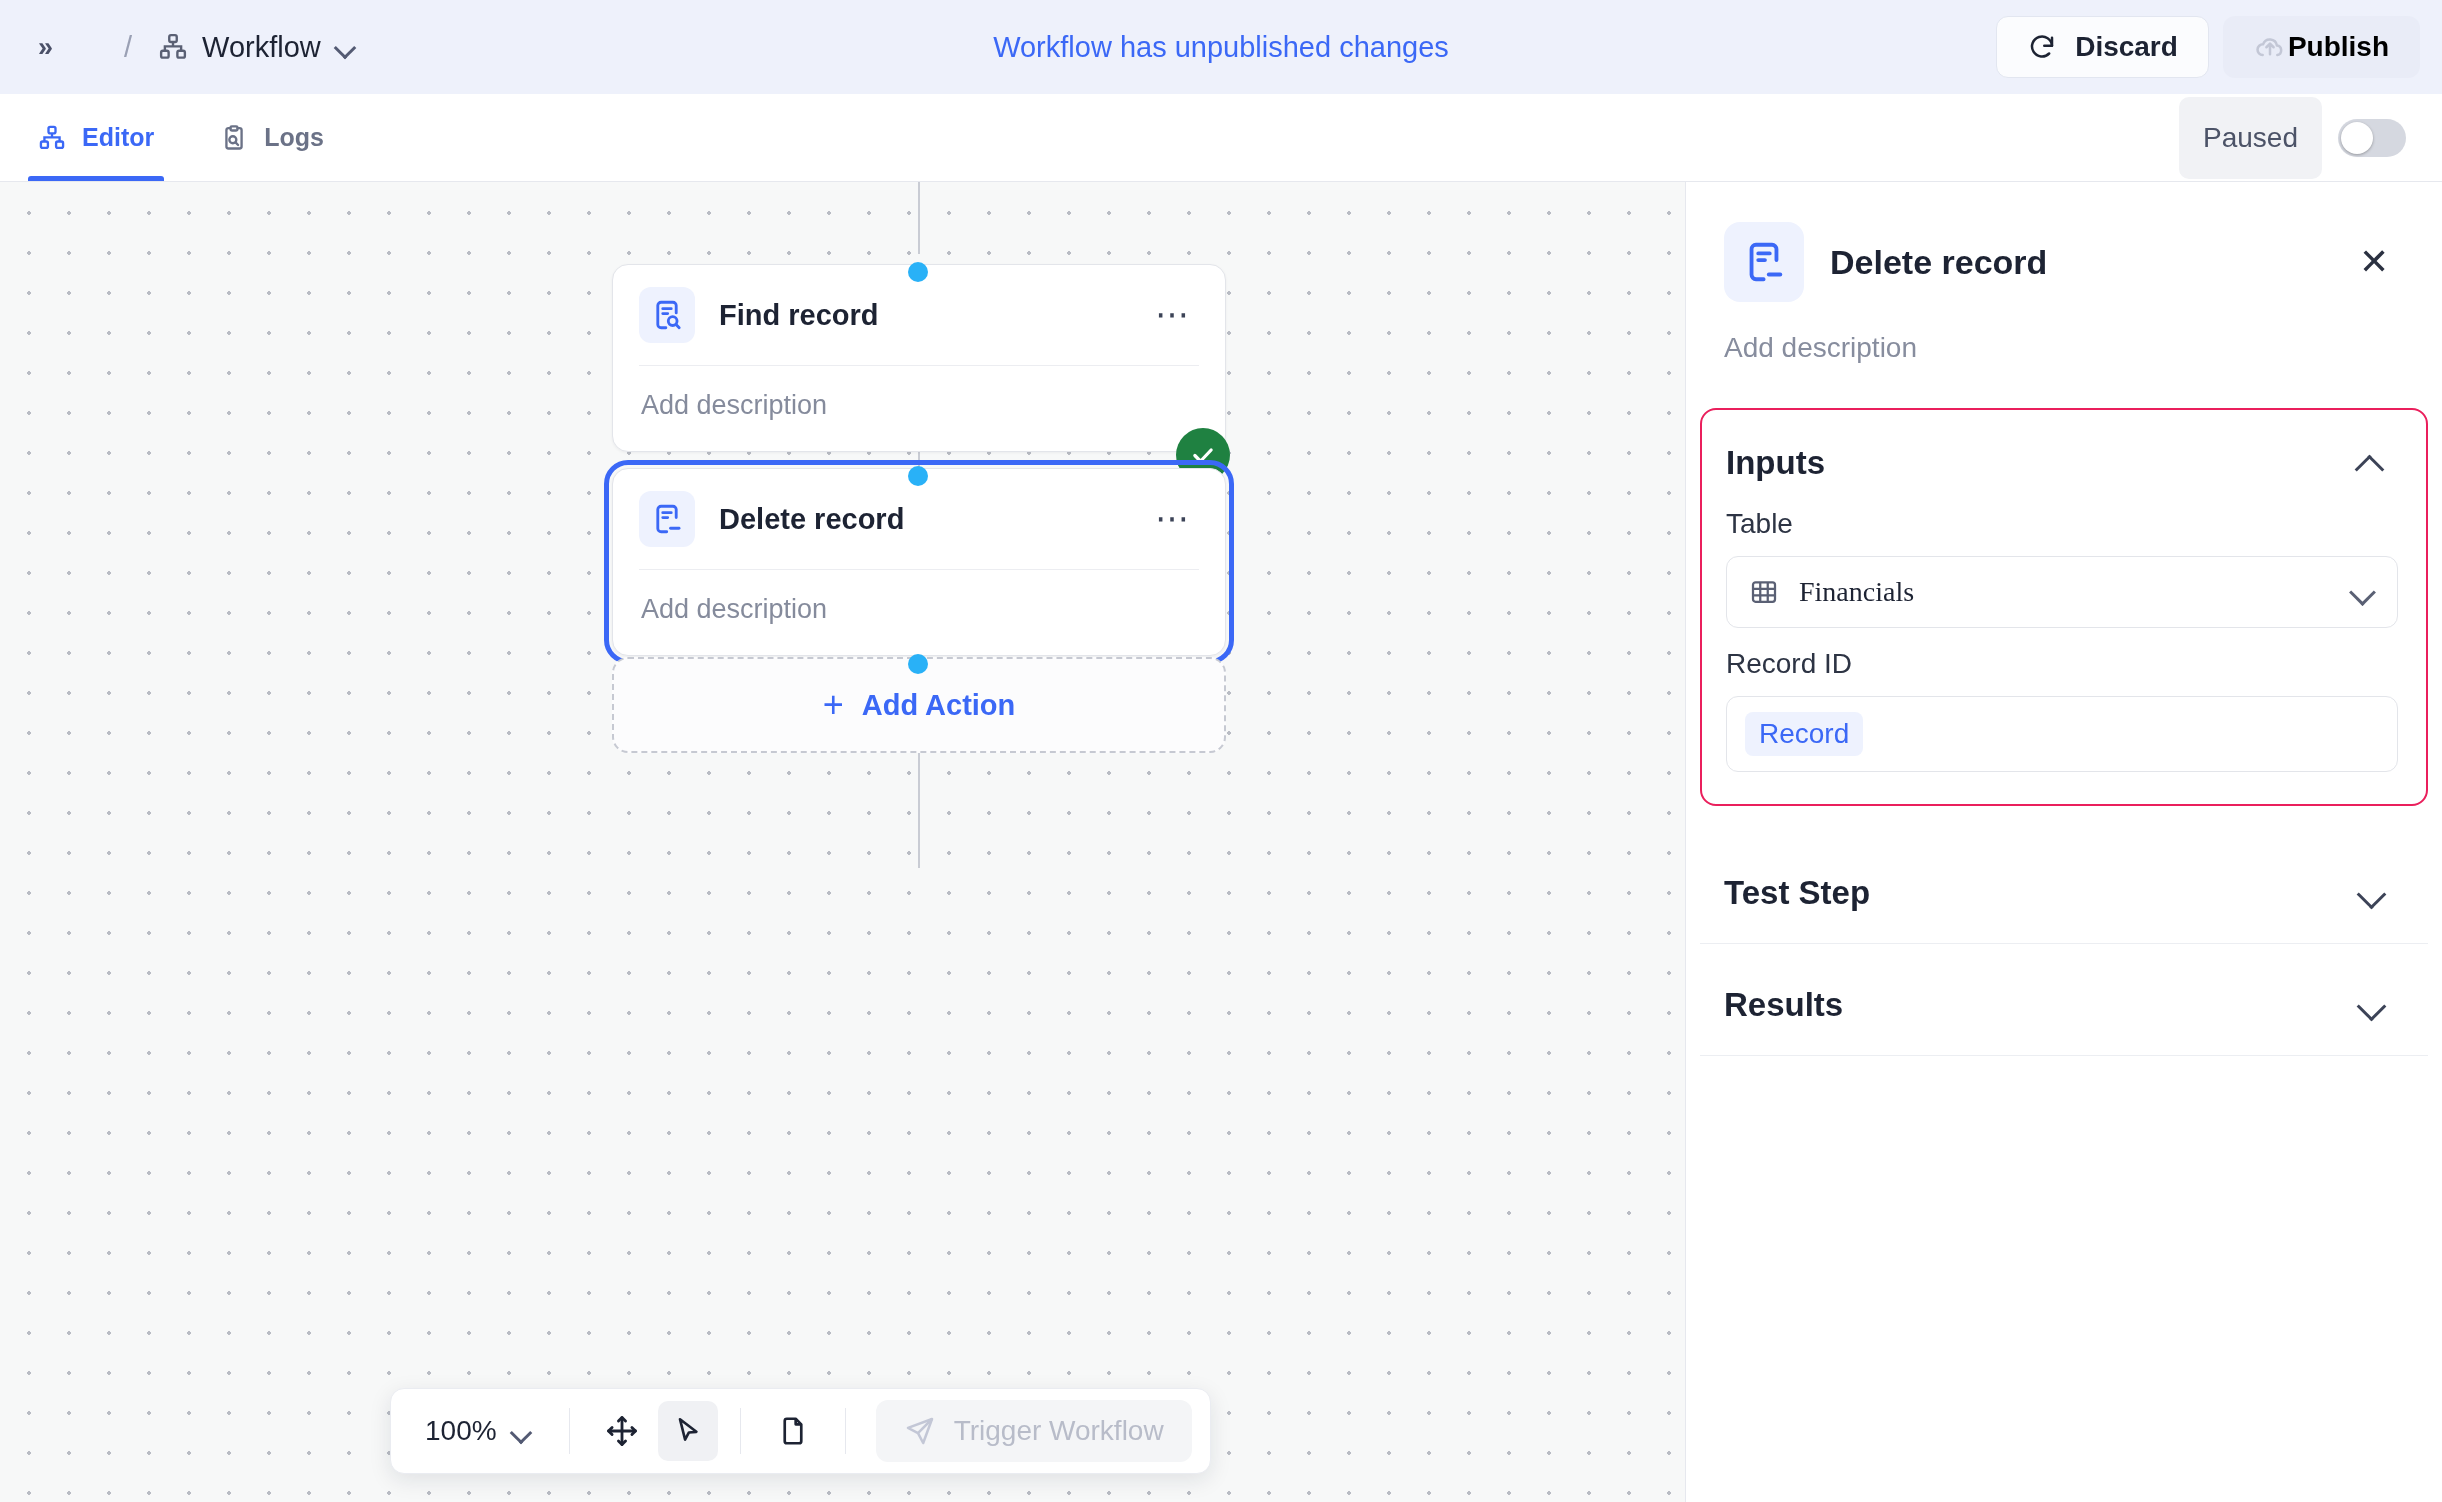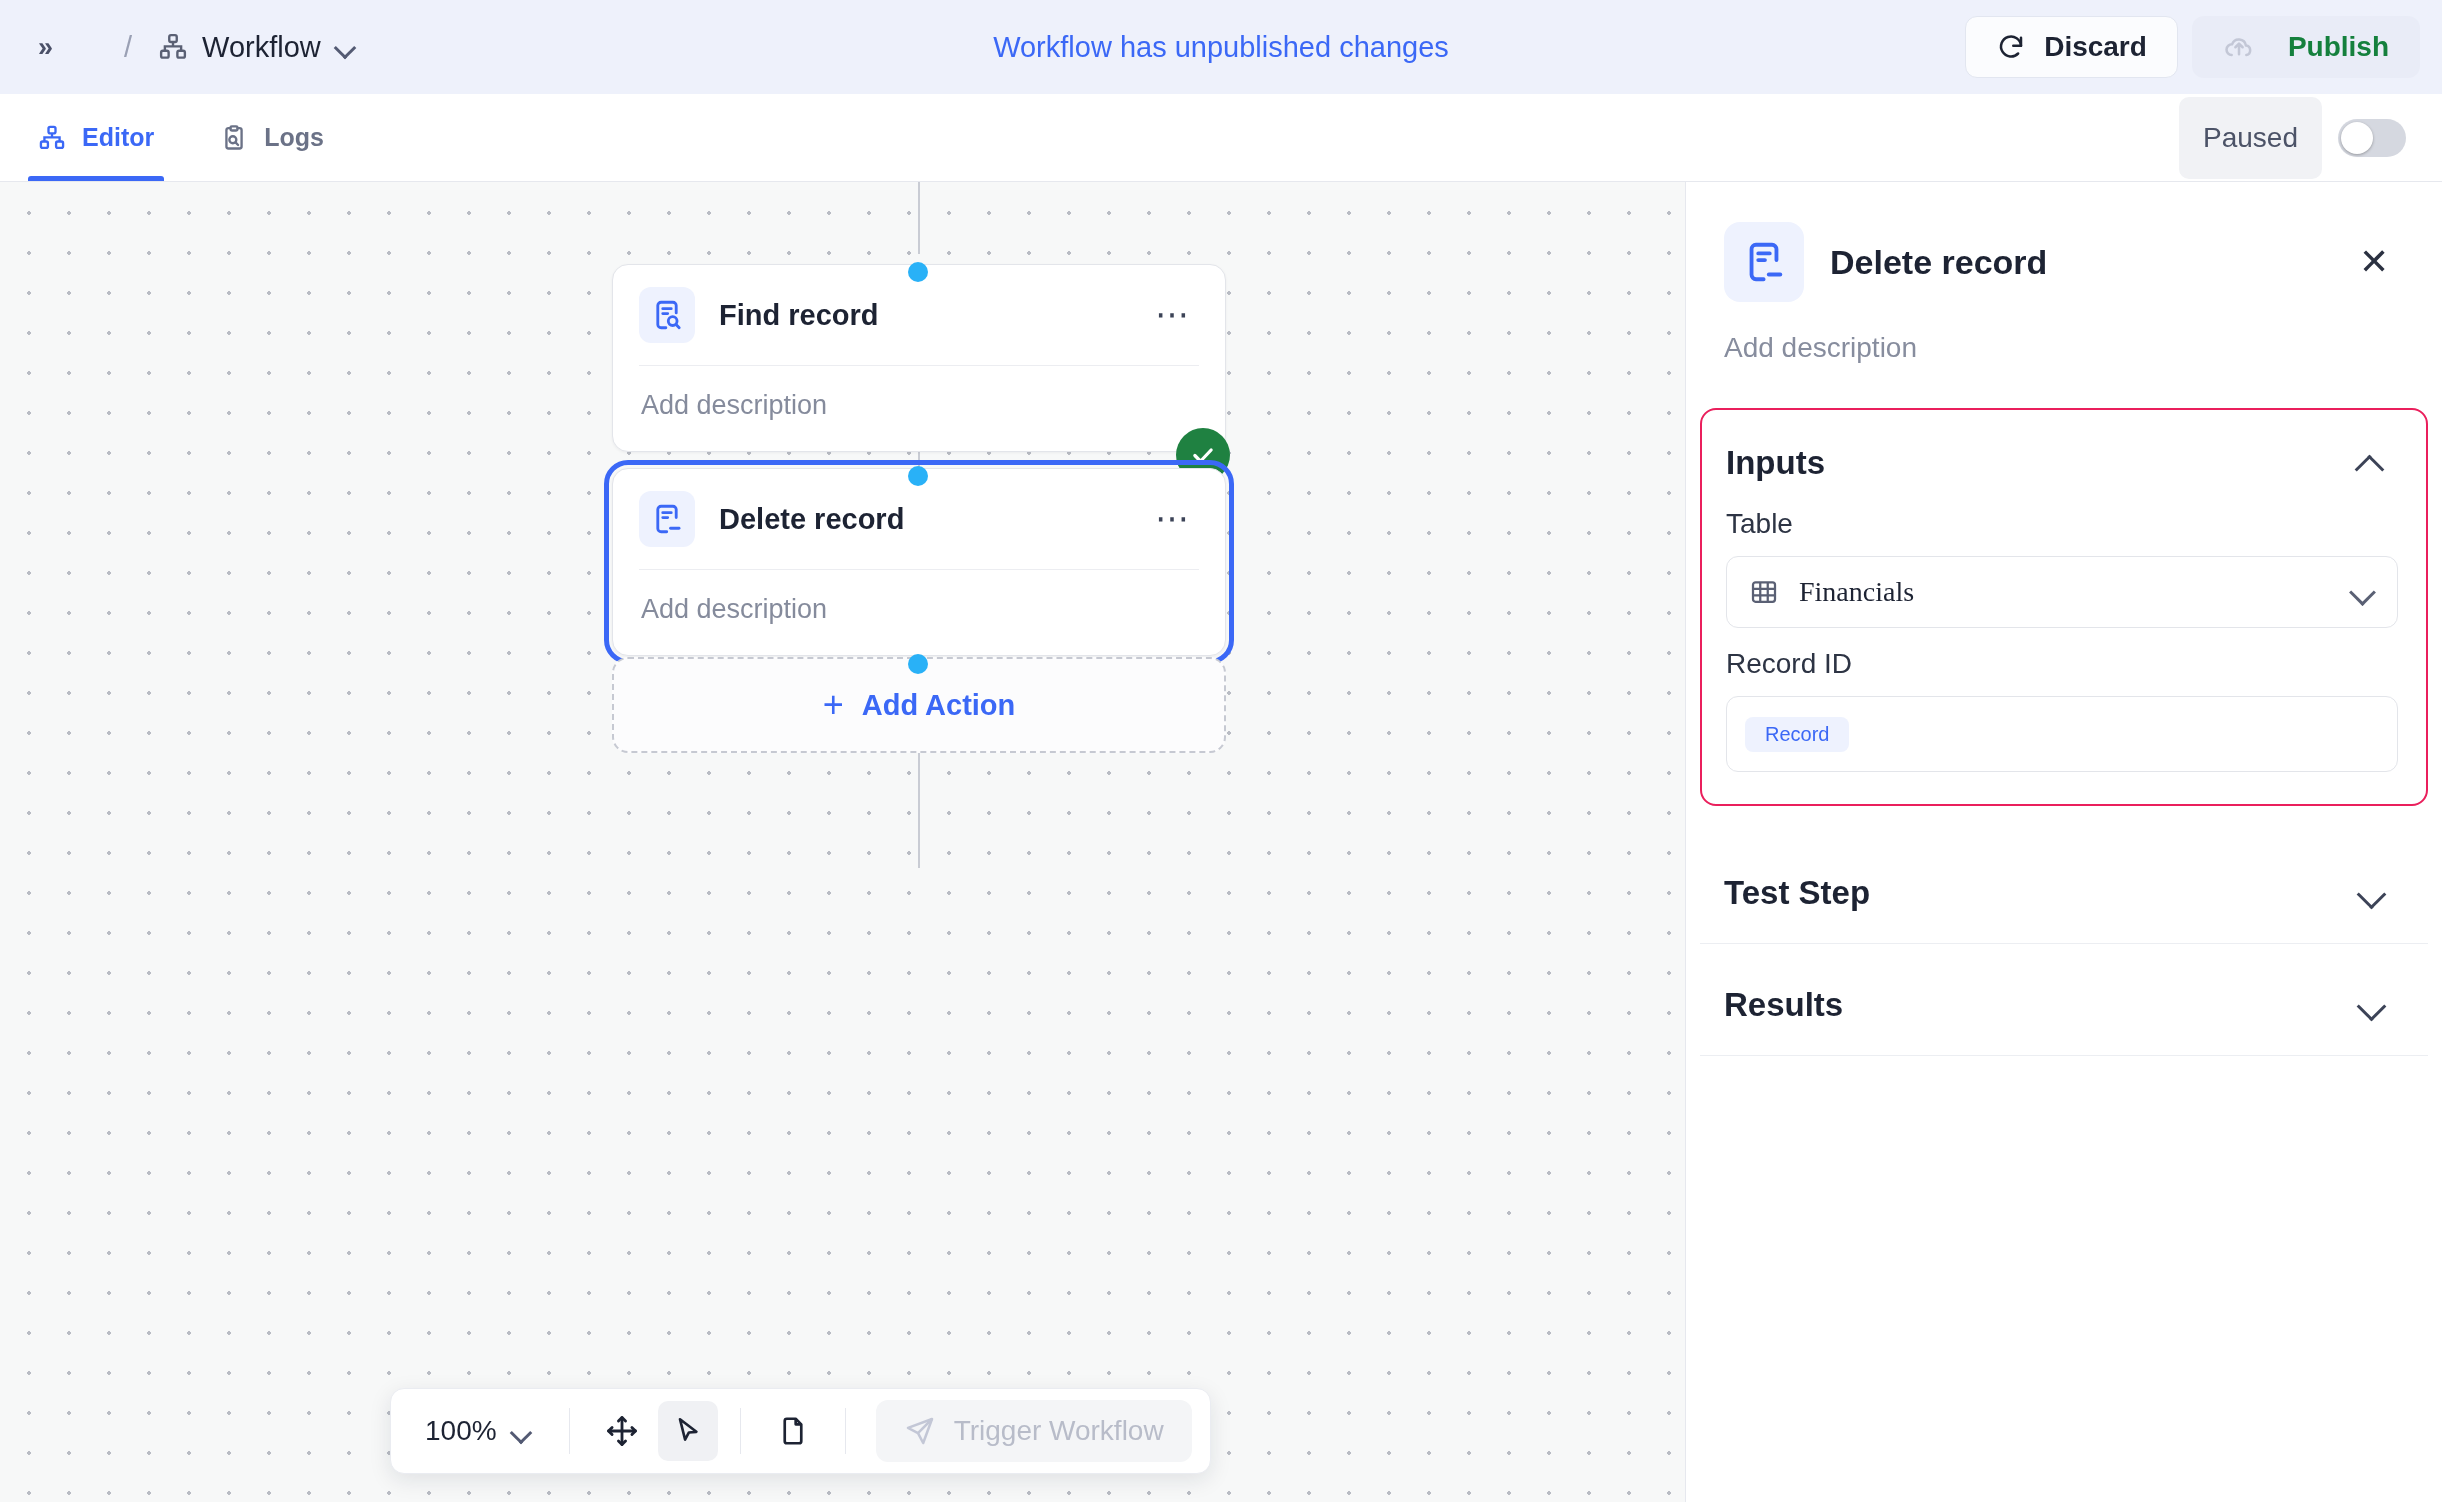--- a/index.html
+++ b/index.html
@@ -46,24 +46,24 @@
   .topbar-right {
     margin-left: auto; display: flex; align-items: center; gap: 14px; margin-right: 22px;
   }
   .btn-discard {
     display: flex; align-items: center; gap: 18px;
     height: 62px; padding: 0 30px;
     background: #fbfcfe; border: 1px solid #e2e6f0; border-radius: 12px;
     font-size: 28px; font-weight: 700; color: #1d2333; cursor: pointer;
   }
   .btn-publish {
-    display: flex; align-items: center; gap: 33px;
+    display: flex; align-items: center; gap: 2px;
     height: 62px; padding: 0 30px;
     background: #e9ecf7; border: 1px solid transparent; border-radius: 12px;
-    font-size: 28px; font-weight: 700; color: #15803d; cursor: default; justify-content: flex-end;
+    font-size: 28px; font-weight: 700; color: #000000; cursor: default; justify-content: flex-end;
   }
 
   
   .tabbar {
     height: 88px; flex: 0 0 88px;
     background: #ffffff; border-bottom: 1px solid #e6e8ee;
     display: flex; align-items: center; position: relative;
   }
   .tab {
     display: flex; align-items: center; gap: 16px;
@@ -220,22 +220,22 @@
     width: 16px; height: 16px;
     border-right: 3px solid #5a6074; border-bottom: 3px solid #5a6074;
     transform: rotate(45deg);
   }
   .tokenbox {
     min-height: 76px; border: 1px solid #e3e5ea; border-radius: 12px;
     background: #ffffff; display: flex; align-items: center; padding: 0 18px;
     cursor: text;
   }
   .token {
-    background: #eef2fe; color: #3b68f6; font-size: 20px;
-    padding: 6px 20px; border-radius: 8px; font-weight: 400;
+    background: #eef2fe; color: #3b68f6; font-size: 28px;
+    padding: 6px 14px; border-radius: 8px; font-weight: 400;
   }
   .sec-row {
     padding: 42px 44px 31px 24px; margin: 0 14px;
     display: flex; align-items: center; cursor: pointer;
     border-bottom: 1px solid #eceef2;
   }
   .sec-row:first-of-type { border-top: 1px solid #eceef2; }
 </style>
 </head>
 <body>

